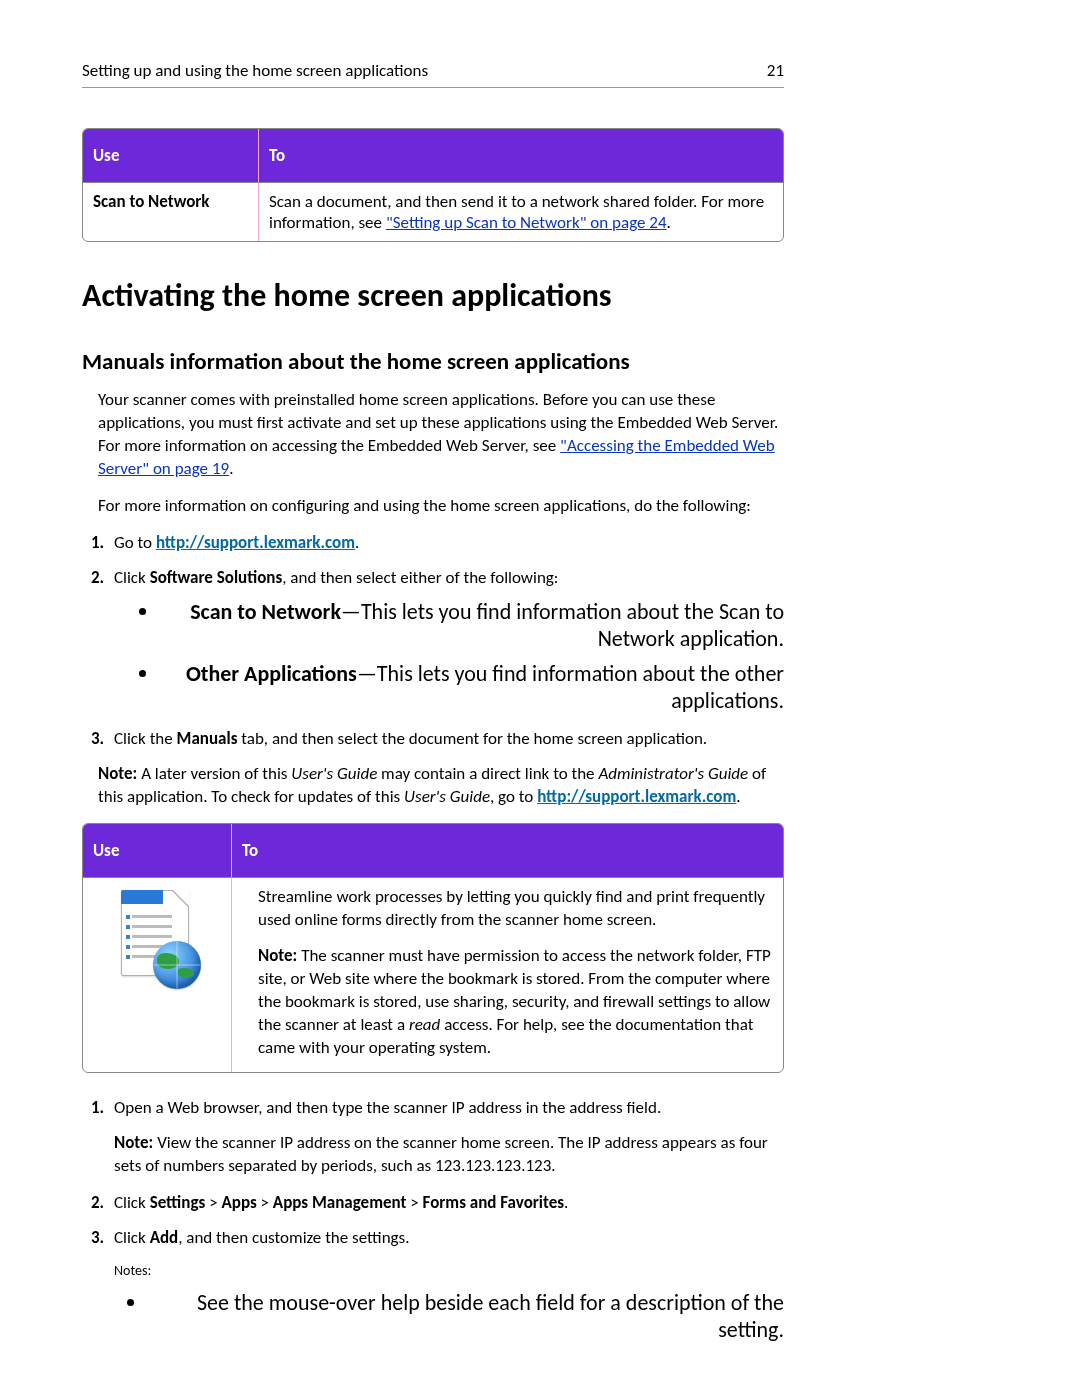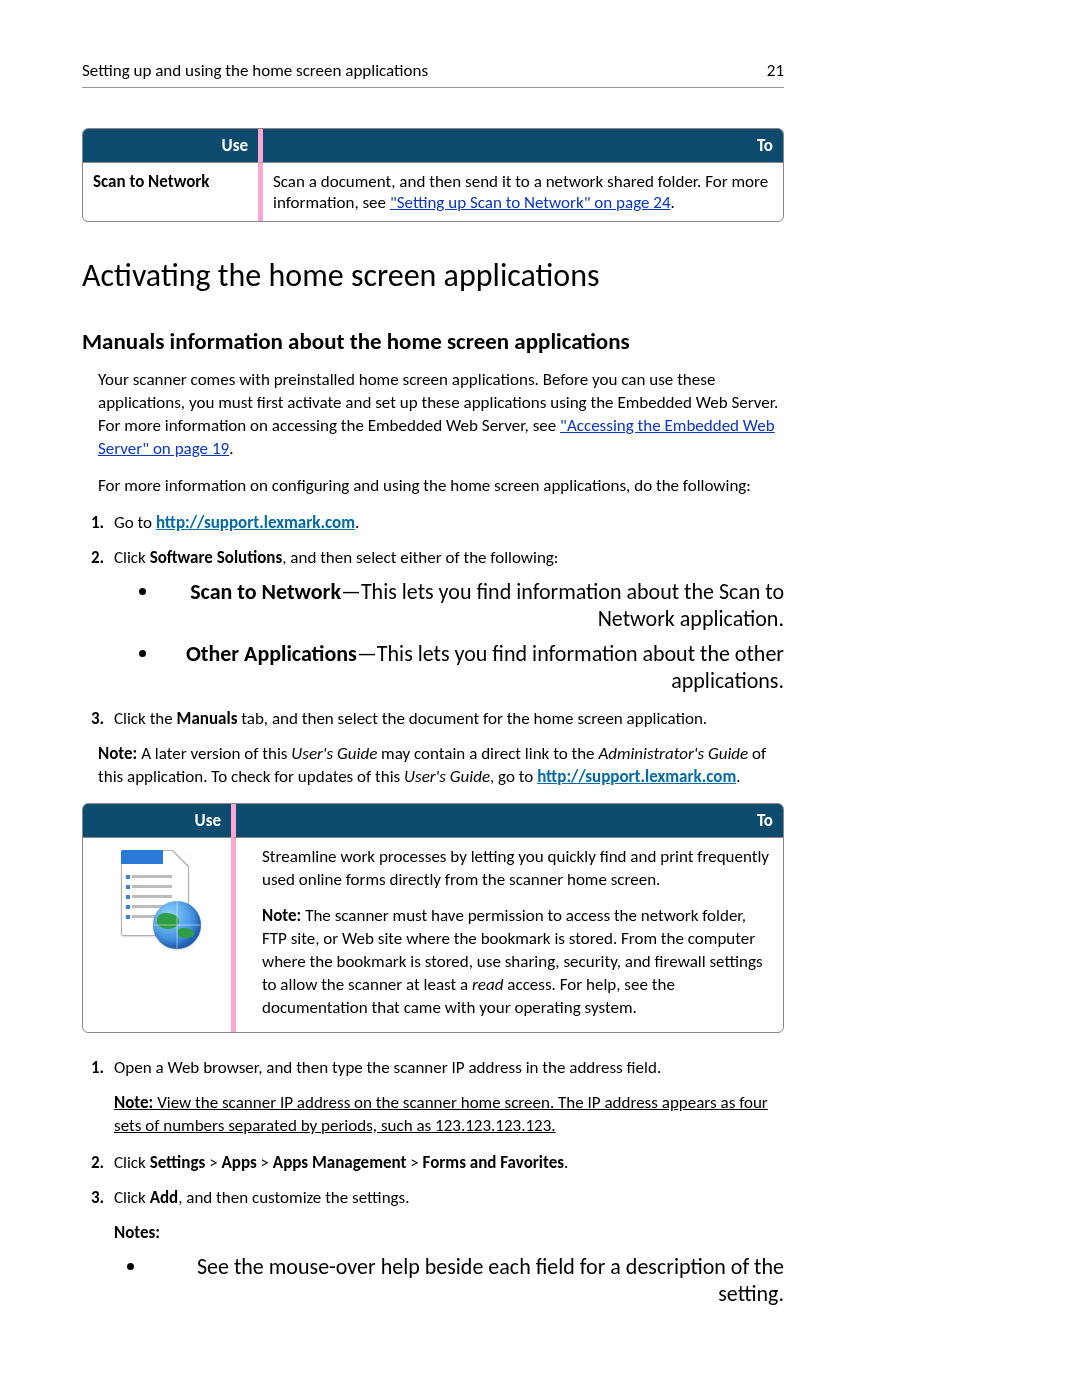--- a/index.html
+++ b/index.html
@@ -27,52 +27,52 @@
     width: 100%;
     border-collapse: separate;
     border-spacing: 0;
     border: 1px solid #888;
     border-radius: 6px;
     overflow: hidden;
     margin: 0 0 24px 0;
     font-size: 17px;
   }
   table.feature th {
-    background: #0c4a6e;
+    background: #6d28d9;
     color: #fff;
-    text-align: right;
+    text-align: left;
     font-weight: 600;
-    padding: 6px 10px;
+    padding: 16px 10px;
     border: 0;
   }
   table.feature td {
     padding: 8px 10px;
     vertical-align: top;
     border-top: 1px solid #888;
   }
   table.feature td + td,
   table.feature th + th {
-    border-left: 5px solid #f9a8d4;
+    border-left: 1px solid #f9a8d4;
   }
   table.feature .use {
     font-weight: 700;
     width: 155px;
   }
   a.xref {
     color: #0a35bd;
     text-decoration: underline;
   }
   a.url {
     color: #0369a1;
     font-weight: 700;
     text-decoration: underline;
   }
   h1 {
     font-size: 32px;
-    font-weight: 400;
+    font-weight: 700;
     margin: 34px 0 28px 0;
   }
   h2 {
     font-size: 23px;
     font-weight: 700;
     margin: 32px 0 14px 0;
   }
   p.body {
     font-size: 17px;
     line-height: 1.35;
@@ -182,25 +182,24 @@
     inset: 0;
     border-radius: 50%;
     background:
       linear-gradient(transparent 48%, rgba(255,255,255,0.25) 49%, rgba(255,255,255,0.25) 51%, transparent 52%),
       linear-gradient(90deg, transparent 48%, rgba(255,255,255,0.25) 49%, rgba(255,255,255,0.25) 51%, transparent 52%);
   }
   .sub-note {
     font-size: 17px;
     margin: 8px 0 12px 28px;
     line-height: 1.35;
-    text-decoration: underline;
   }
   .notes-label {
-    font-weight: 700;
-    font-size: 17px;
+    font-weight: 400;
+    font-size: 14px;
     margin: 6px 0 10px 28px;
   }
 </style>
 </head>
 <body>
 
 <div class="page">
 
   <div class="running-head">
     <span>Setting up and using the home screen applications</span>

